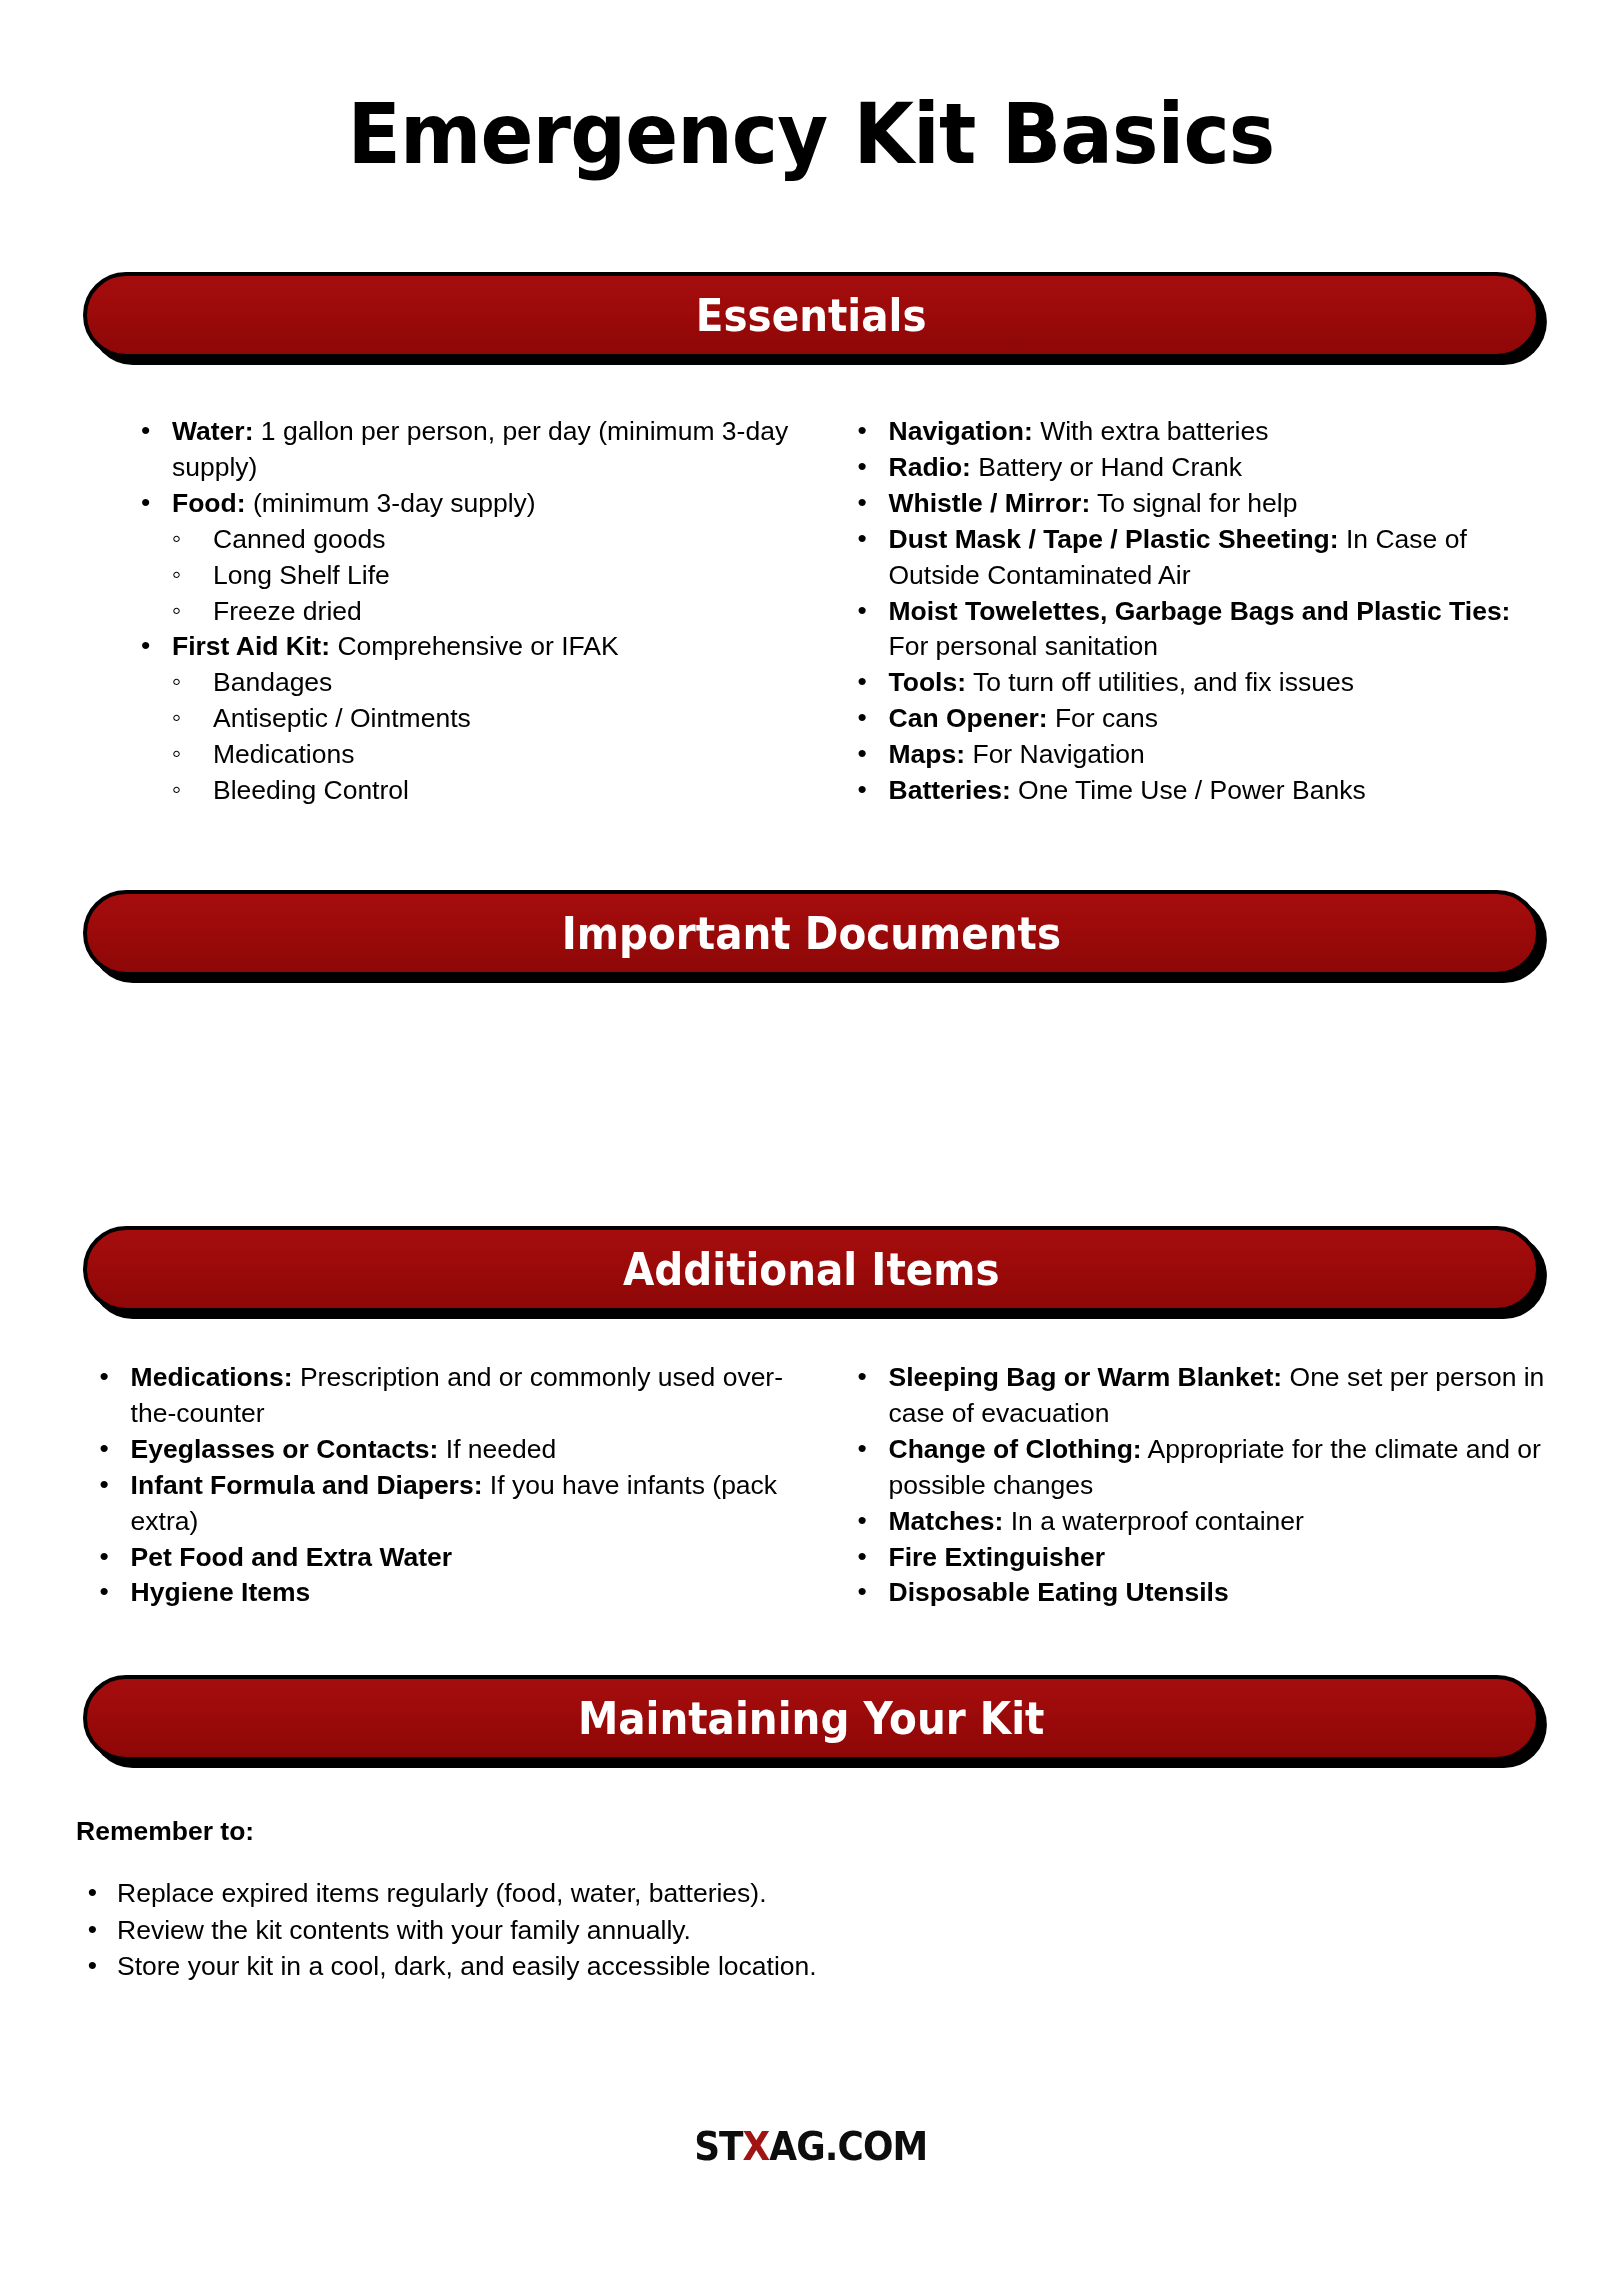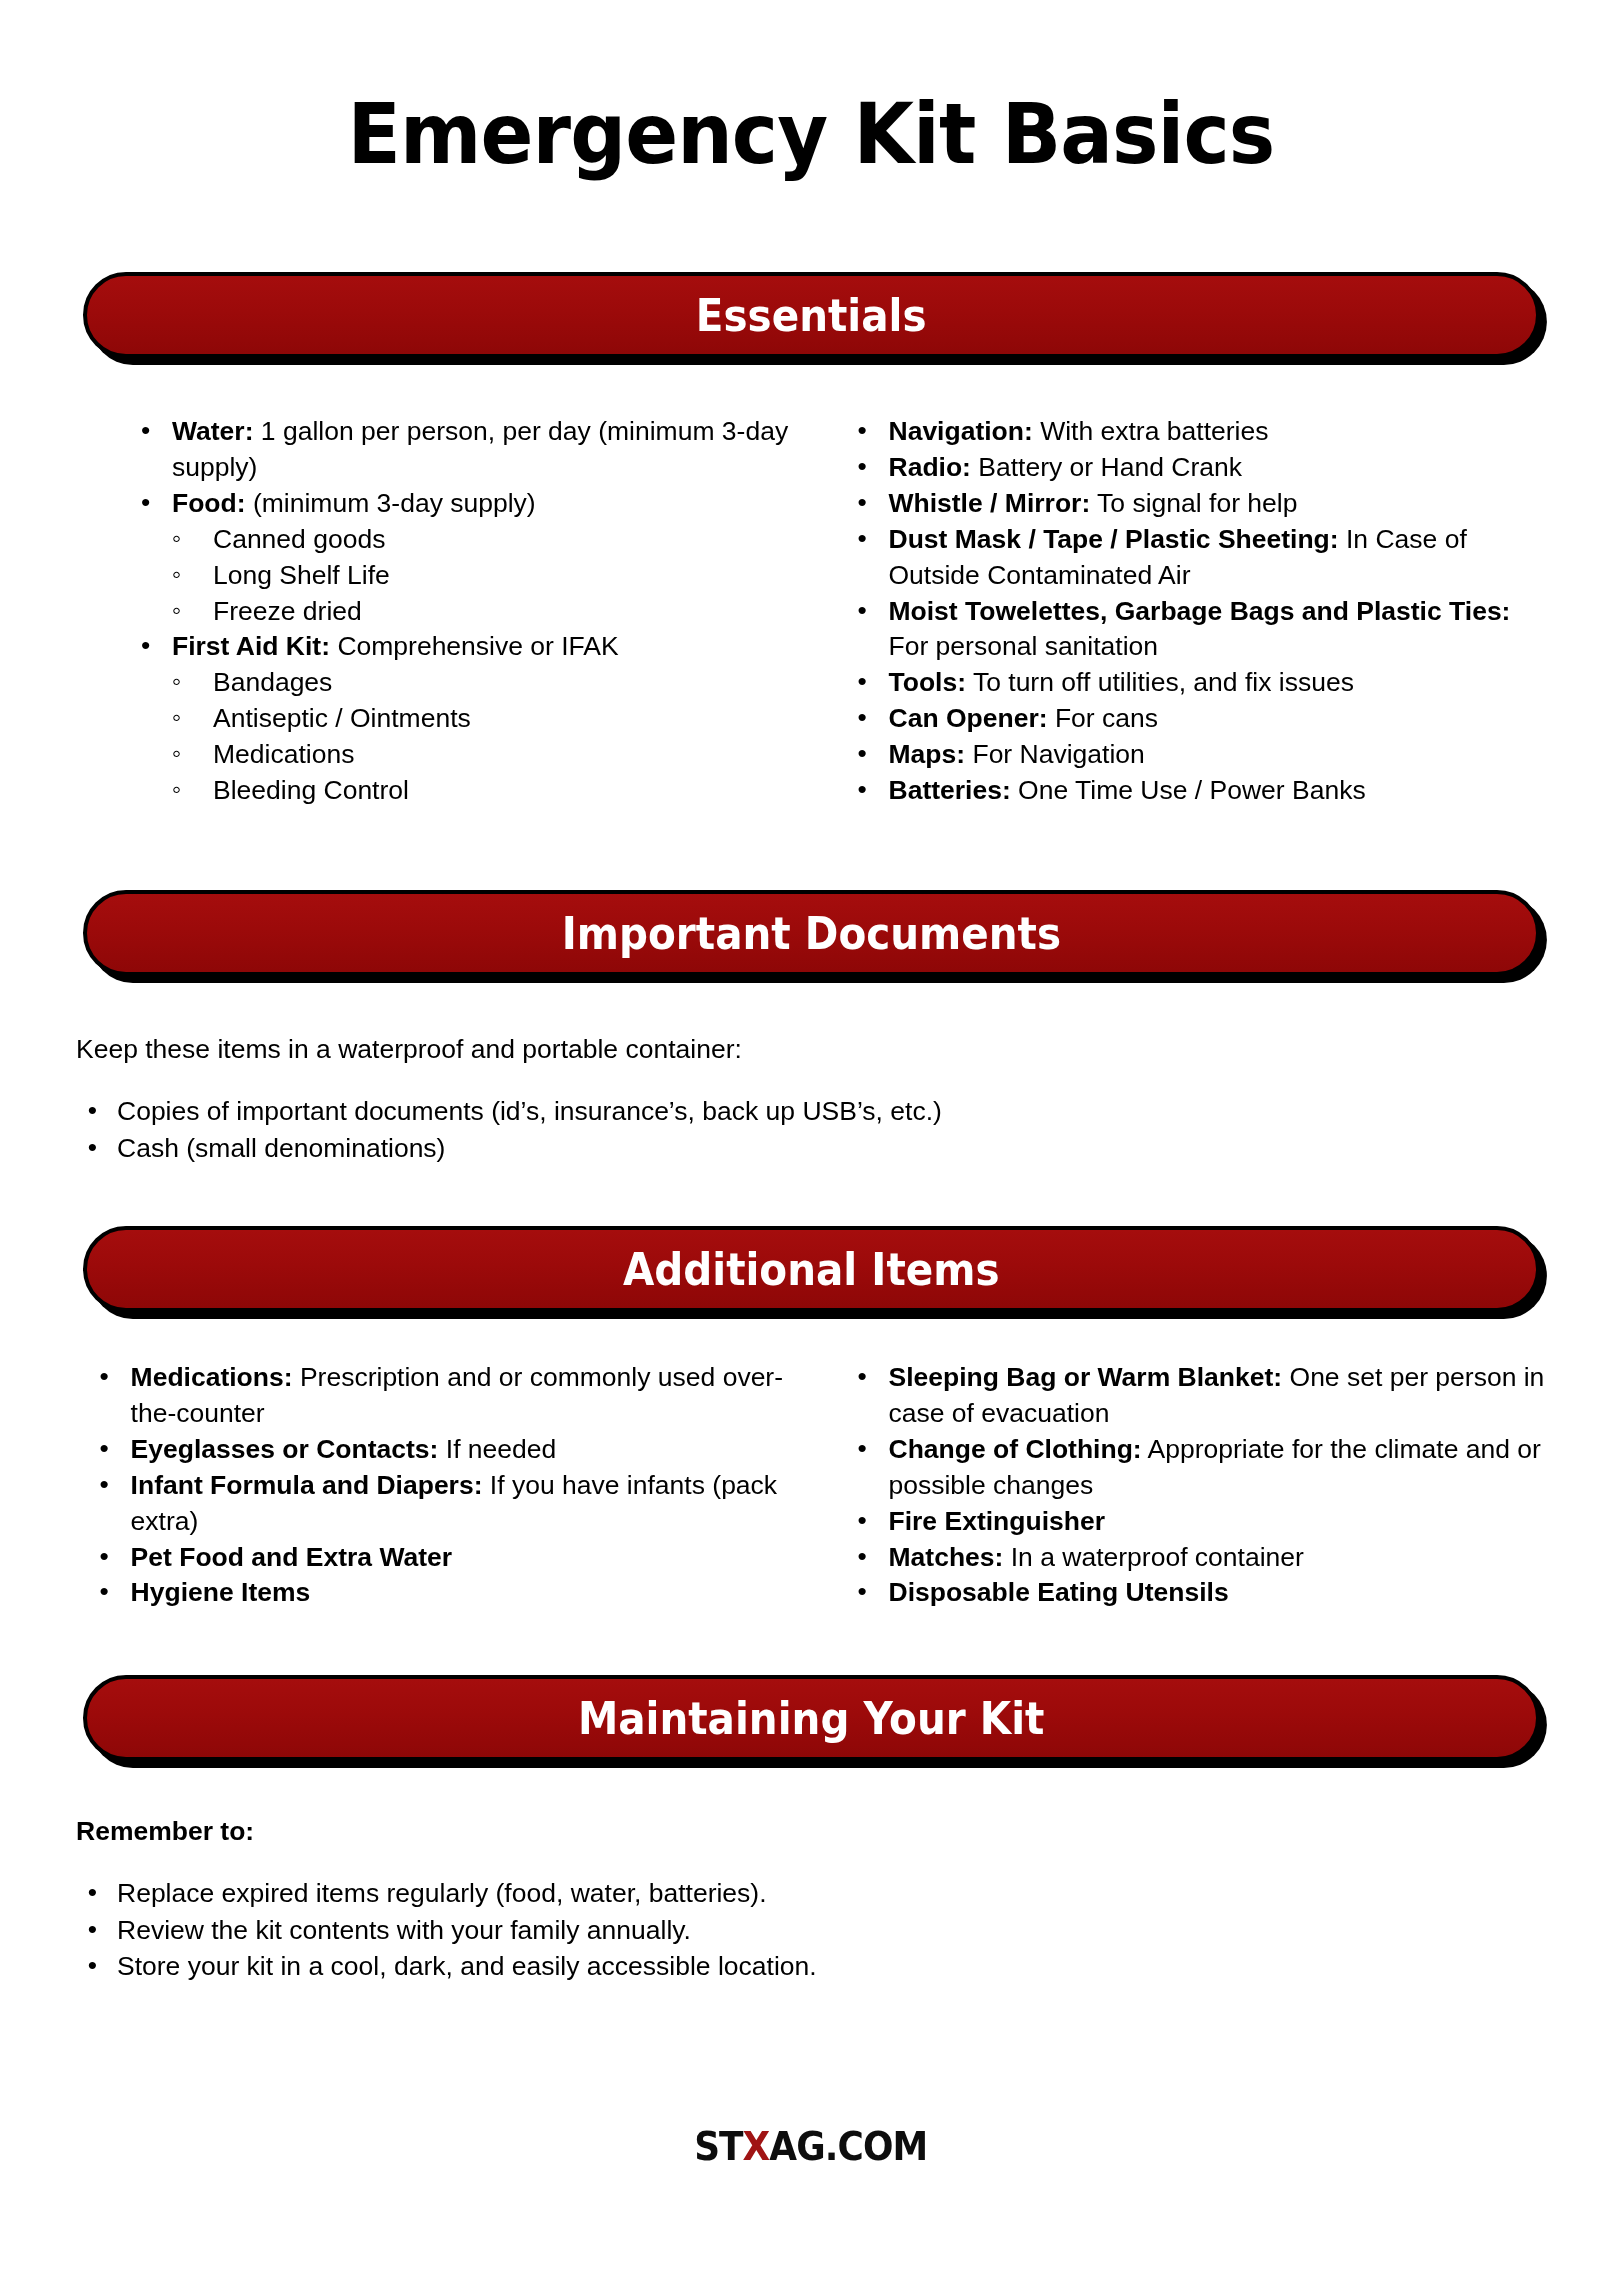--- a/index.html
+++ b/index.html
@@ -224,27 +224,20 @@
         <li><span class="lbl">Batteries:</span><span> One Time Use / Power Banks</span></li>
       </ul>
     </div>
 
   </div>
 
   <div class="banner abs" style="left:83px; top:890px;">
     <span class="banner-text">Important Documents</span>
   </div>
 
-  <div class="abs" style="left:76px; top:1032px; width:1469px;">
-    <div class="lead">Keep these items in a waterproof and portable container:</div>
-    <ul class="flat" style="margin-top:25.5px;">
-      <li>Copies of important documents (id’s, insurance’s, back up USB’s, etc.)</li>
-      <li>Cash (small denominations)</li>
-    </ul>
-  </div>
 
   <div class="banner abs" style="left:83px; top:1226px;">
     <span class="banner-text">Additional Items</span>
   </div>
 
   <div class="cols abs" style="left:76px; top:1360px; width:1469px;">
 
     <div class="col left" style="padding-left:17.6px;">
       <ul class="lvl1">
         <li><span class="lbl">Medications:</span><span> Prescription and or commonly used over-the-counter</span></li>
@@ -252,22 +245,22 @@
         <li><span class="lbl">Infant Formula and Diapers:</span><span> If you have infants (pack extra)</span></li>
         <li><span class="lbl">Pet Food and Extra Water</span><span></span></li>
         <li><span class="lbl">Hygiene Items</span><span></span></li>
       </ul>
     </div>
 
     <div class="col right">
       <ul class="lvl1">
         <li><span class="lbl">Sleeping Bag or Warm Blanket:</span><span> One set per person in case of evacuation</span></li>
         <li><span class="lbl">Change of Clothing:</span><span> Appropriate for the climate and or possible changes</span></li>
+        <li><span class="lbl">Matches:</span><span> In a waterproof container</span></li>
         <li><span class="lbl">Fire Extinguisher</span><span></span></li>
-        <li><span class="lbl">Matches:</span><span> In a waterproof container</span></li>
         <li><span class="lbl">Disposable Eating Utensils</span><span></span></li>
       </ul>
     </div>
 
   </div>
 
   <div class="banner abs" style="left:83px; top:1675px;">
     <span class="banner-text">Maintaining Your Kit</span>
   </div>
 

